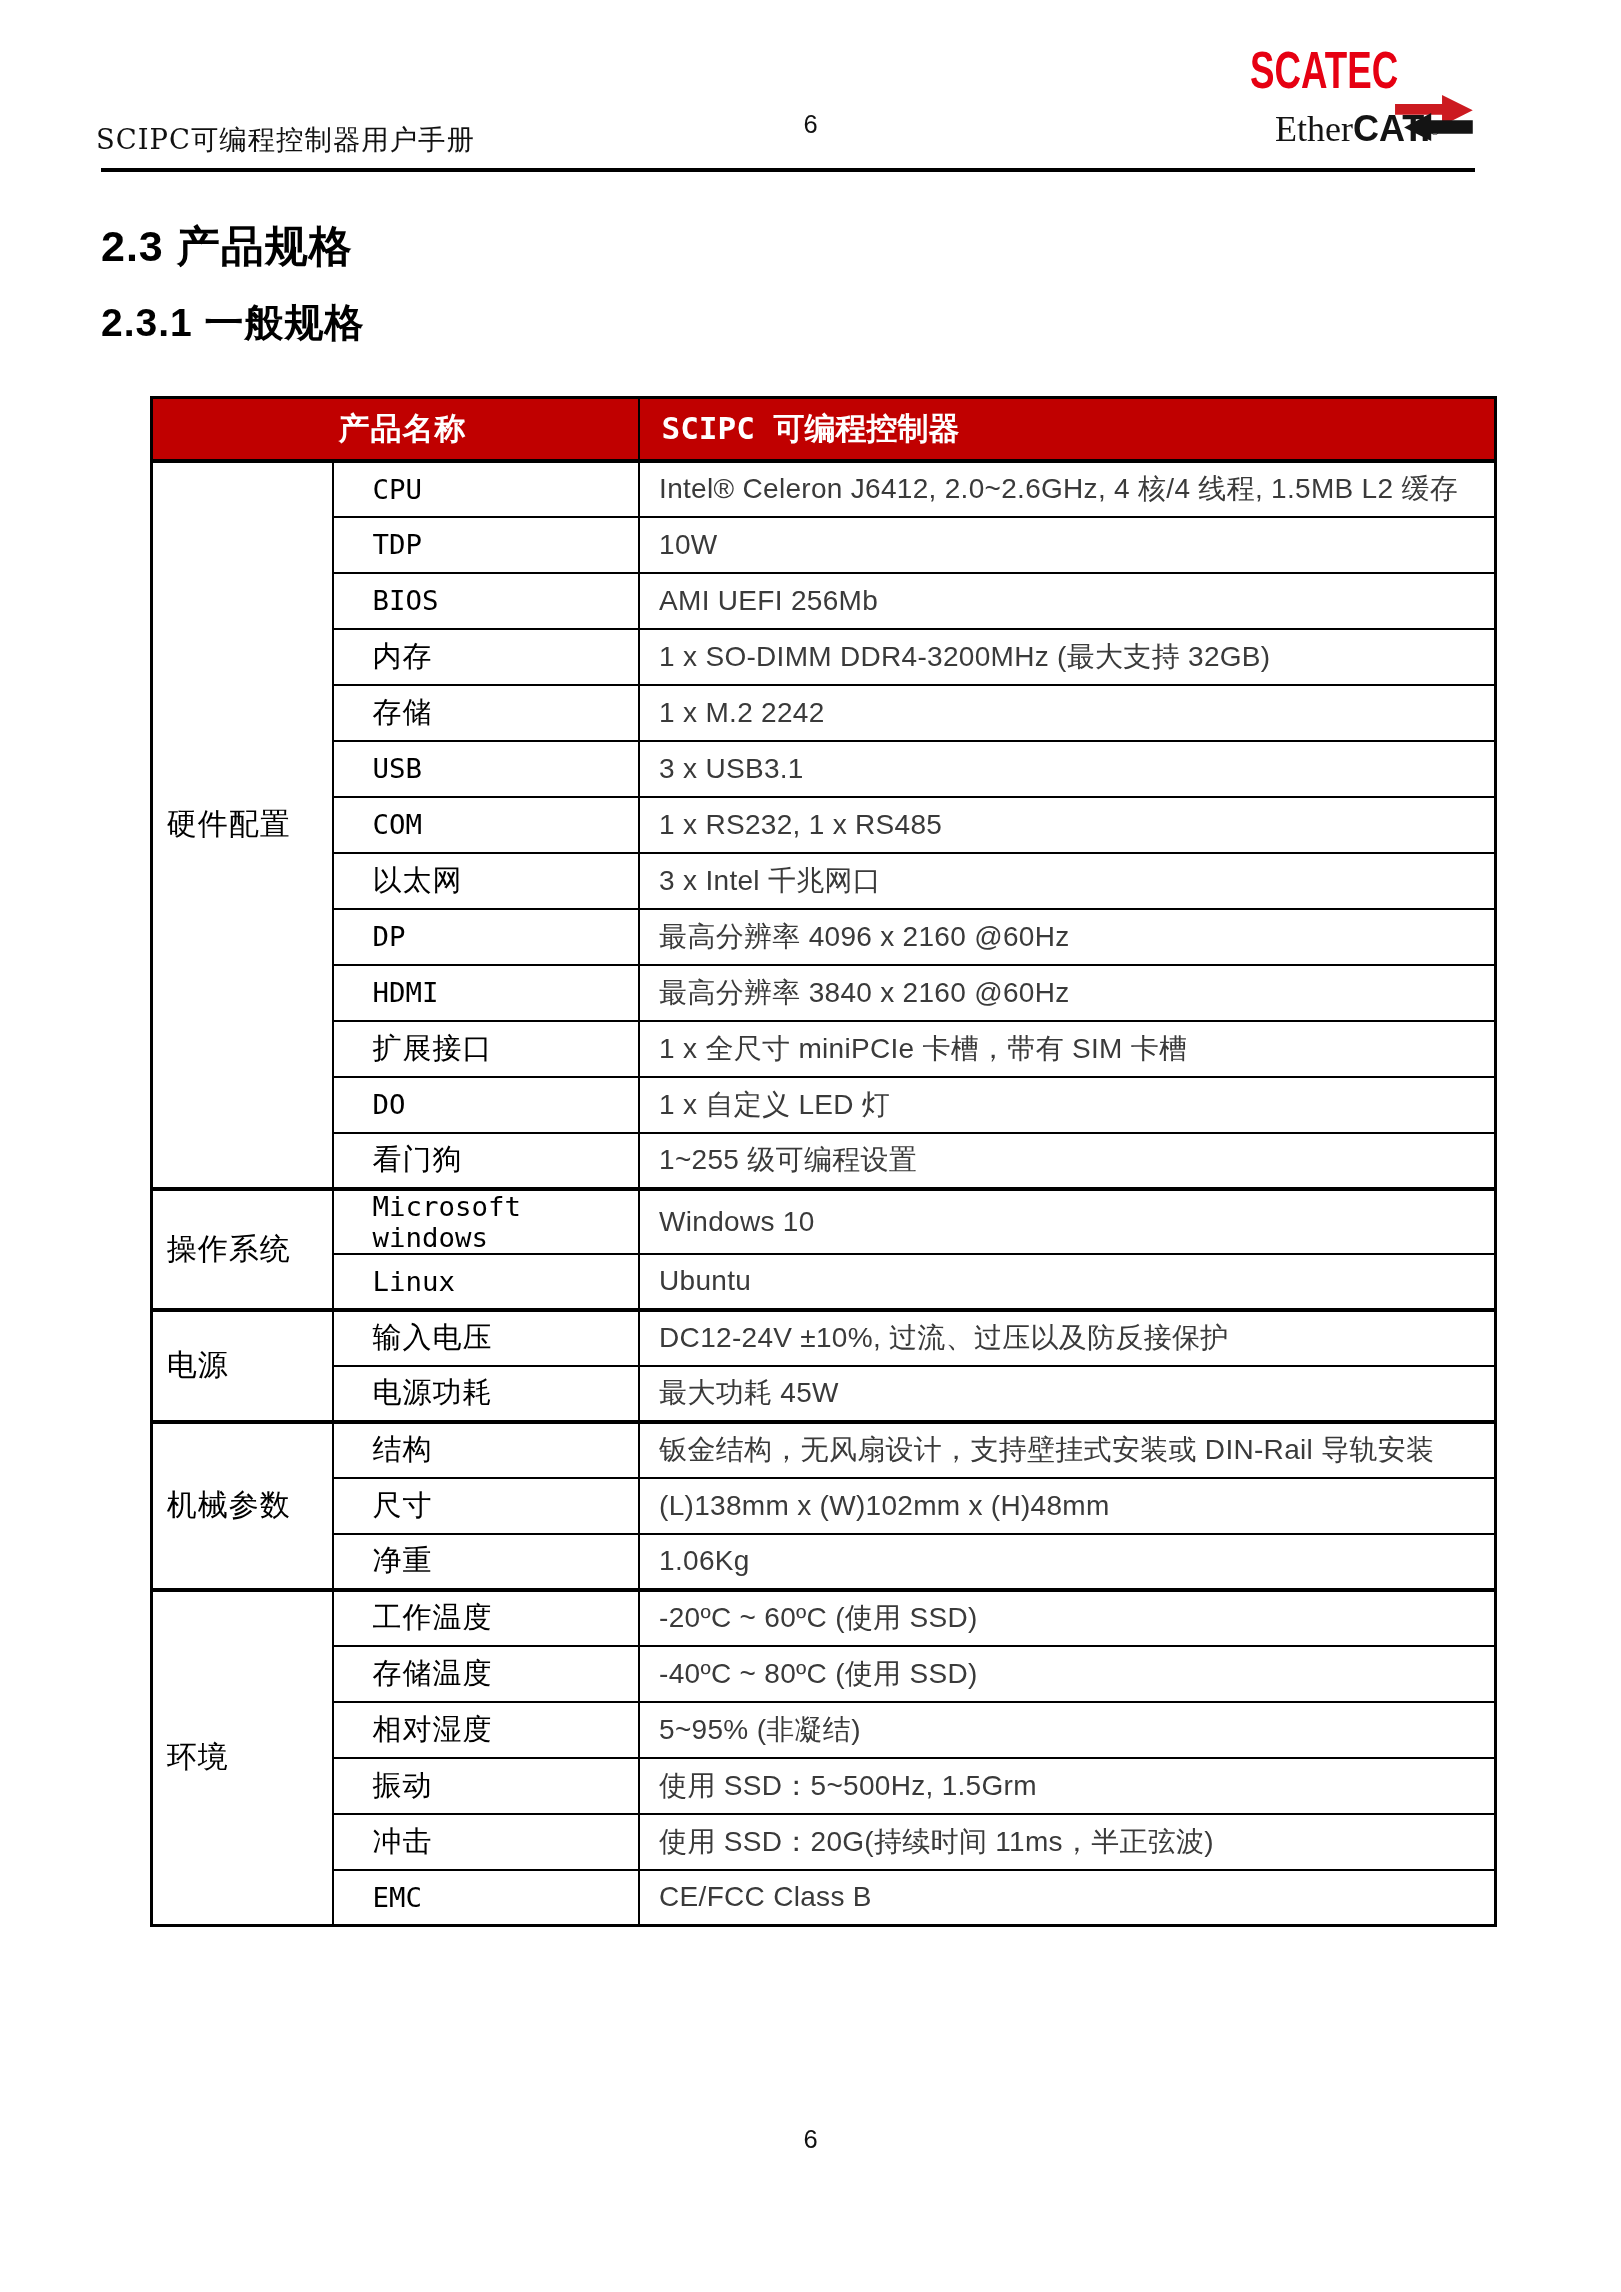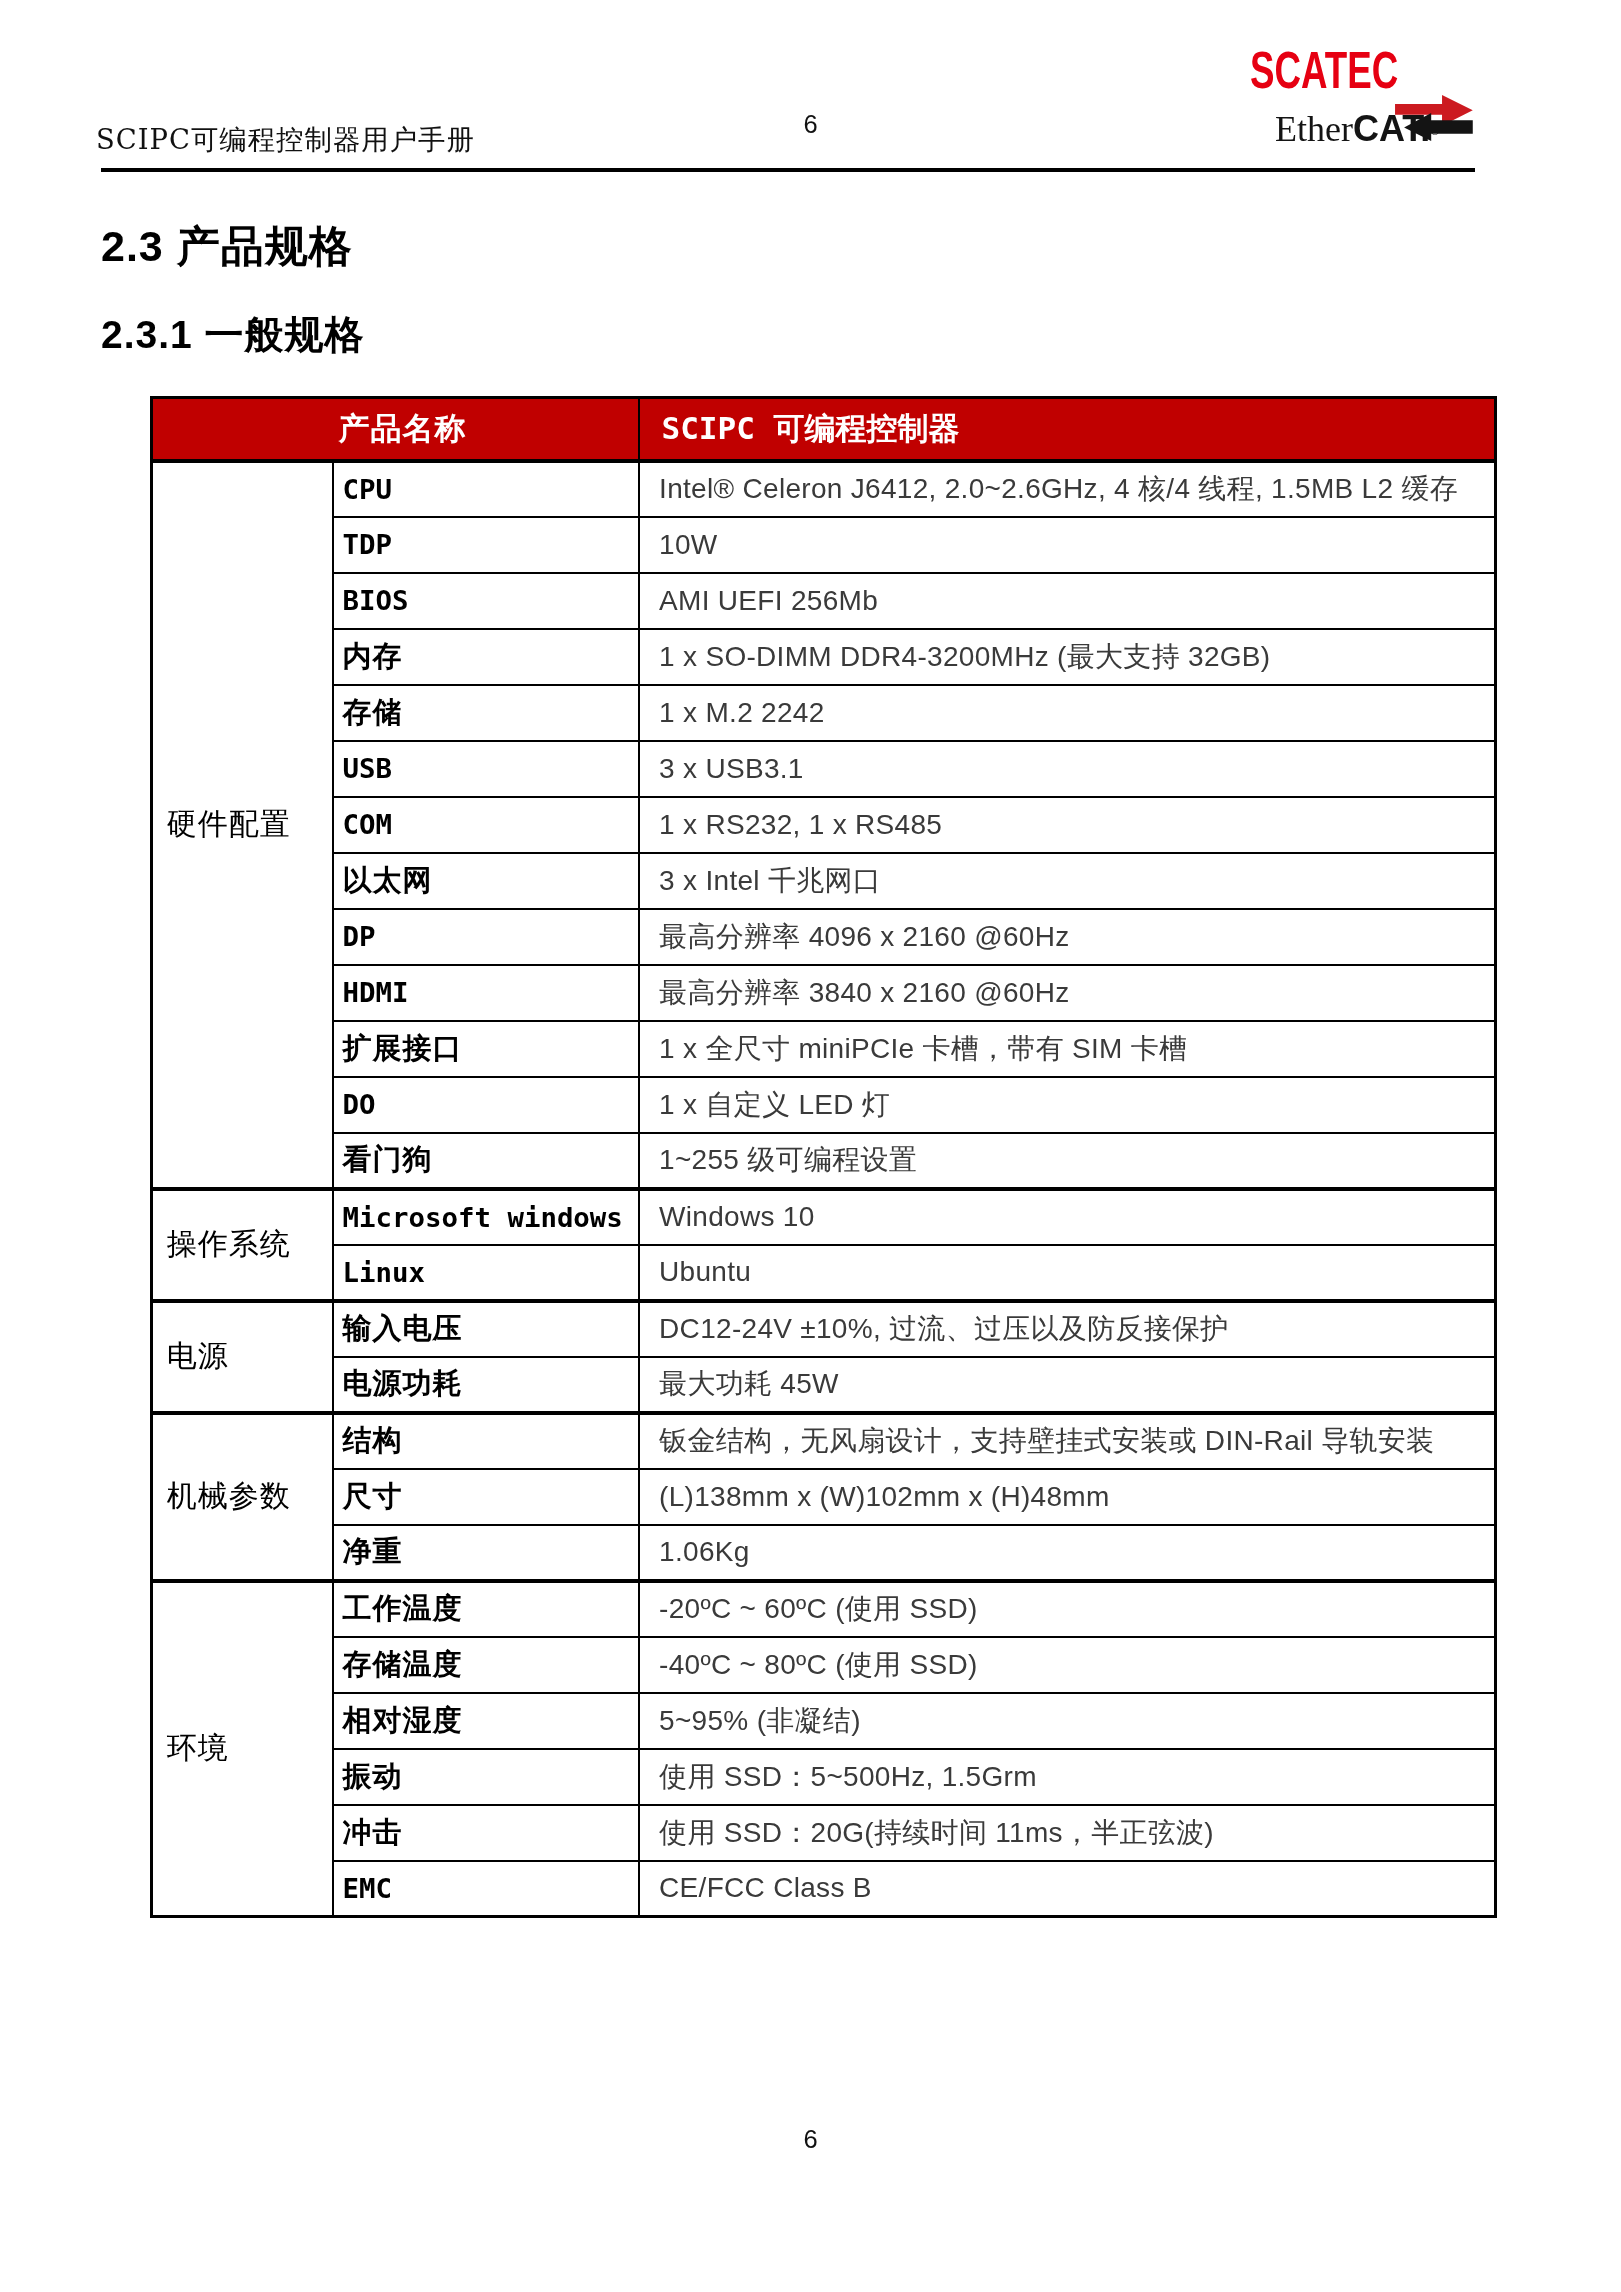--- a/index.html
+++ b/index.html
@@ -15,37 +15,37 @@
             letter-spacing:0px; transform:scaleX(0.72); transform-origin:left top; font-family:"Liberation Sans",sans-serif; }
   .ethercat { position:absolute; left:1275px; top:108px; font-size:36px; color:#141414; white-space:nowrap; }
   .ethercat .light { font-weight:400;font-family:Liberation Serif, serif; }
   .ethercat .boldpart { font-weight:800; }
   .ethercat sup { font-size:12.7px; vertical-align:5.9px; }
   .eth-arrow { position:absolute; left:1392px; top:94px; }
   .rule { position:absolute; left:101px; top:168px; width:1374px; height:3.9px; background:#000; }
 
   
   .h1 { position:absolute; left:101px; top:218px; font-size:43px; font-weight:700; letter-spacing:1px; }
-  .h2 { position:absolute; left:101px; top:308px; font-size:39px; font-weight:700; letter-spacing:1px; }
+  .h2 { position:absolute; left:101px; top:296px; font-size:39px; font-weight:700; letter-spacing:1px; }
 
   
   table.spec { position:absolute; left:150px; top:396px; width:1344px; border-collapse:collapse;
                table-layout:fixed; }
   table.spec { border:3.9px solid #000; }
   table.spec th, table.spec td { border:2.9px solid #000; vertical-align:middle; }
   tr.section-start > td, tr.section-start > th { border-top:4.9px solid #000; }
   thead th { border-bottom:4.9px solid #000 !important; }
 
   thead th { background:#c00000; color:#fff; height:63px; text-align:left; font-size:31px; font-weight:700; }
   th.hprod { padding-left:14.7px; letter-spacing:1px;text-align:center; }
   th.hval  { padding-left:22px; font-family:"DejaVu Sans Mono","Liberation Mono",monospace; letter-spacing:0px; }
 
   td { height:56px; }
   td.cat { font-size:30px; font-weight:400; padding-left:13.7px; letter-spacing:1px; color:#000; }
-  td.sub { font-size:29px; font-weight:700; padding-left:9px; letter-spacing:1px; color:#000; }
+  td.sub { font-size:29px; font-weight:400; padding-left:39px; letter-spacing:1px; color:#000; }
   td.sub.mono { font-family:"DejaVu Sans Mono","Liberation Mono",monospace; font-size:27.4px; letter-spacing:0; }
   td.val { font-size:28px; font-weight:400; padding-left:19.6px; color:#3a3a3a; letter-spacing:0.3px; }
 
   
   .pg-bottom { position:absolute; left:0; top:2125px; width:1621px; text-align:center; font-size:25.5px; color:#111; }
 </style>
 </head>
 <body>
 
 <div class="page">

